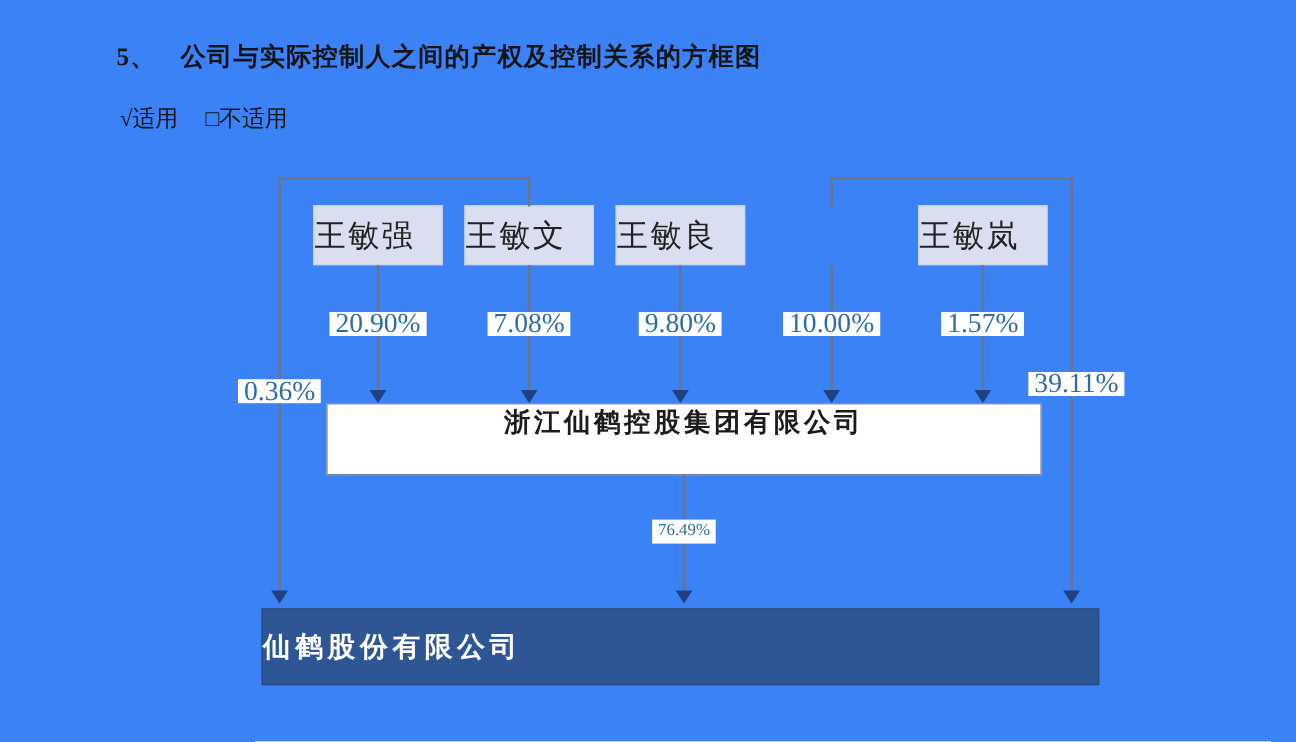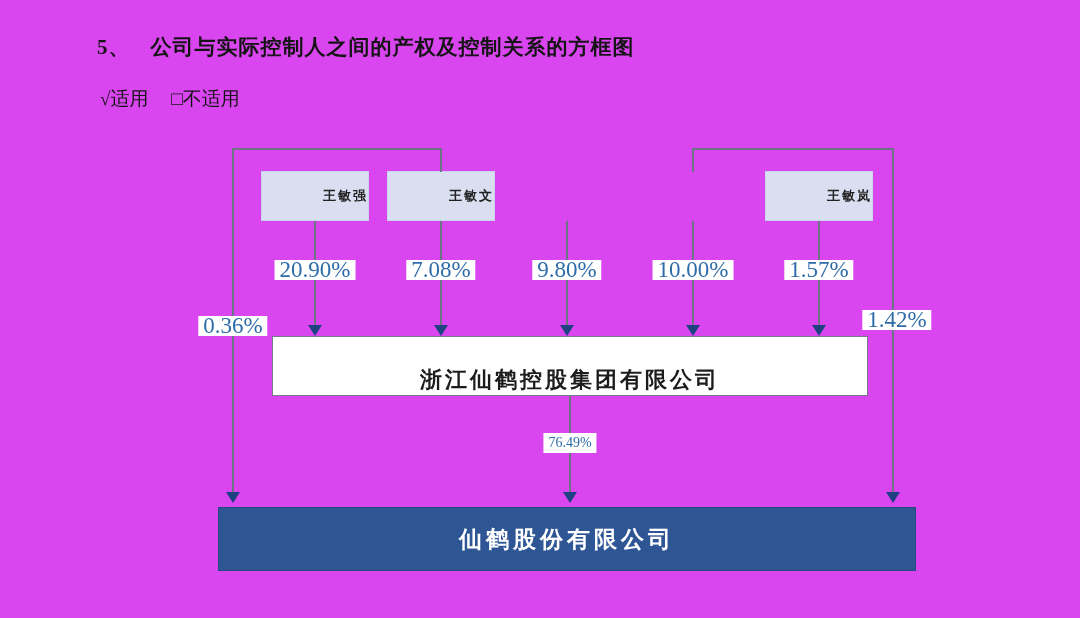--- a/index.html
+++ b/index.html
@@ -1,16 +1,16 @@
 <!DOCTYPE html>
 <html><head>
 <meta charset="utf-8">
 <style>
   html,body{margin:0;padding:0;background:#fff;}
-  .page{position:relative;width:1080px;height:618px;background:#d946ef;overflow:hidden;
+  .page{position:relative;width:1080px;height:618px;background:#3b82f6;overflow:hidden;
         font-family:"Liberation Serif","DejaVu Serif",serif;}
 
   
   .title{position:absolute;left:97px;top:33px;font-size:21px;font-weight:bold;color:#141414;
          letter-spacing:1px;white-space:nowrap;}
   .title .title-text{margin-left:20px;}
   .check-row{position:absolute;left:100px;top:86px;font-size:19px;color:#141414;white-space:nowrap;}
   .check-row .na{margin-left:18px;}
 
   
@@ -19,51 +19,51 @@
   .arrowhead{position:absolute;width:0;height:0;
              border-left:7px solid transparent;border-right:7px solid transparent;
              border-top:11px solid #1f4181;}
   .pct{position:absolute;background:#ffffff;padding:0 5px;font-size:23px;color:#2e6ca9;
        line-height:20px;white-space:nowrap;}
 
   
   .sh-col{position:absolute;top:171px;width:108px;height:165px;}
   .sh1{left:261px}.sh2{left:387px}.sh3{left:513px}.sh4{left:639px}.sh5{left:765px}
   .sh-box{position:absolute;top:0;left:0;width:106px;height:48px;background:#d9dff0;
-          border:1px solid #cad3e9;display:flex;align-items:center;justify-content:flex-end;
-          font-size:13px;font-weight:bold;color:#222;letter-spacing:2px;}
+          border:1px solid #cad3e9;display:flex;align-items:center;justify-content:flex-start;
+          font-size:26px;font-weight:normal;color:#222;letter-spacing:2px;}
   .sh-line{left:53px;top:50px;height:104px;}
   .sh-pct{left:50%;transform:translateX(-50%);top:89px;}
   .sh-arrow{left:47px;bottom:0;}
 
   
   .stub-left{left:440px;top:148px;height:24px;}
   .h-left{left:232px;top:148px;width:210px;}
   .v-left{left:232px;top:148px;height:344px;}
   .arrow-left{left:226px;top:492px;}
   .pct-left{left:233px;top:316px;transform:translateX(-50%);}
 
   
   .stub-right{left:692px;top:148px;height:24px;}
   .h-right{left:692px;top:148px;width:202px;}
   .v-right{left:892px;top:148px;height:344px;}
   .arrow-right{left:886px;top:492px;}
   .pct-right{left:897px;top:310px;transform:translateX(-50%);}
 
   
   .holding-box{position:absolute;left:272px;top:336px;width:594px;height:58px;background:#ffffff;
-               border:1px solid #737d8c;display:flex;align-items:flex-end;justify-content:center;
+               border:1px solid #737d8c;display:flex;align-items:flex-start;justify-content:center;
                font-size:22px;font-weight:bold;color:#1c1c1c;letter-spacing:3px;}
   .v-mid{left:569px;top:396px;height:96px;}
   .arrow-mid{left:563px;top:492px;}
   .pct-mid{left:570px;top:433px;transform:translateX(-50%);font-size:14px;}
 
   
   .listed-box{position:absolute;left:218px;top:507px;width:696px;height:62px;background:#2e5695;
-              border:1px solid #26497f;display:flex;align-items:center;justify-content:center;
+              border:1px solid #26497f;display:flex;align-items:center;
               font-size:23px;font-weight:bold;color:#ffffff;letter-spacing:4px;
               font-family:"Liberation Sans","DejaVu Sans",sans-serif;}
 </style>
 </head>
 <body>
 
 <div class="page">
 
   <div class="title">
     <span>5、</span><span class="title-text">公司与实际控制人之间的产权及控制关系的方框图</span>
@@ -87,20 +87,23 @@
     <div class="sh-col sh2">
       <div class="sh-box">
         <span>王敏文</span>
       </div>
       <div class="vline sh-line"></div>
       <div class="pct sh-pct">7.08%</div>
       <div class="arrowhead sh-arrow"></div>
     </div>
 
     <div class="sh-col sh3">
+      <div class="sh-box">
+        <span>王敏良</span>
+      </div>
       <div class="vline sh-line"></div>
       <div class="pct sh-pct">9.80%</div>
       <div class="arrowhead sh-arrow"></div>
     </div>
 
     <div class="sh-col sh4">
       <div class="vline sh-line"></div>
       <div class="pct sh-pct">10.00%</div>
       <div class="arrowhead sh-arrow"></div>
     </div>
@@ -117,21 +120,21 @@
     <div class="vline stub-left"></div>
     <div class="hline h-left"></div>
     <div class="vline v-left"></div>
     <div class="arrowhead arrow-left"></div>
     <div class="pct pct-left">0.36%</div>
 
     <div class="vline stub-right"></div>
     <div class="hline h-right"></div>
     <div class="vline v-right"></div>
     <div class="arrowhead arrow-right"></div>
-    <div class="pct pct-right">1.42%</div>
+    <div class="pct pct-right">39.11%</div>
 
     <div class="holding-box">
       <span>浙江仙鹤控股集团有限公司</span>
     </div>
 
     <div class="vline v-mid"></div>
     <div class="pct pct-mid">76.49%</div>
     <div class="arrowhead arrow-mid"></div>
 
     <div class="listed-box">

